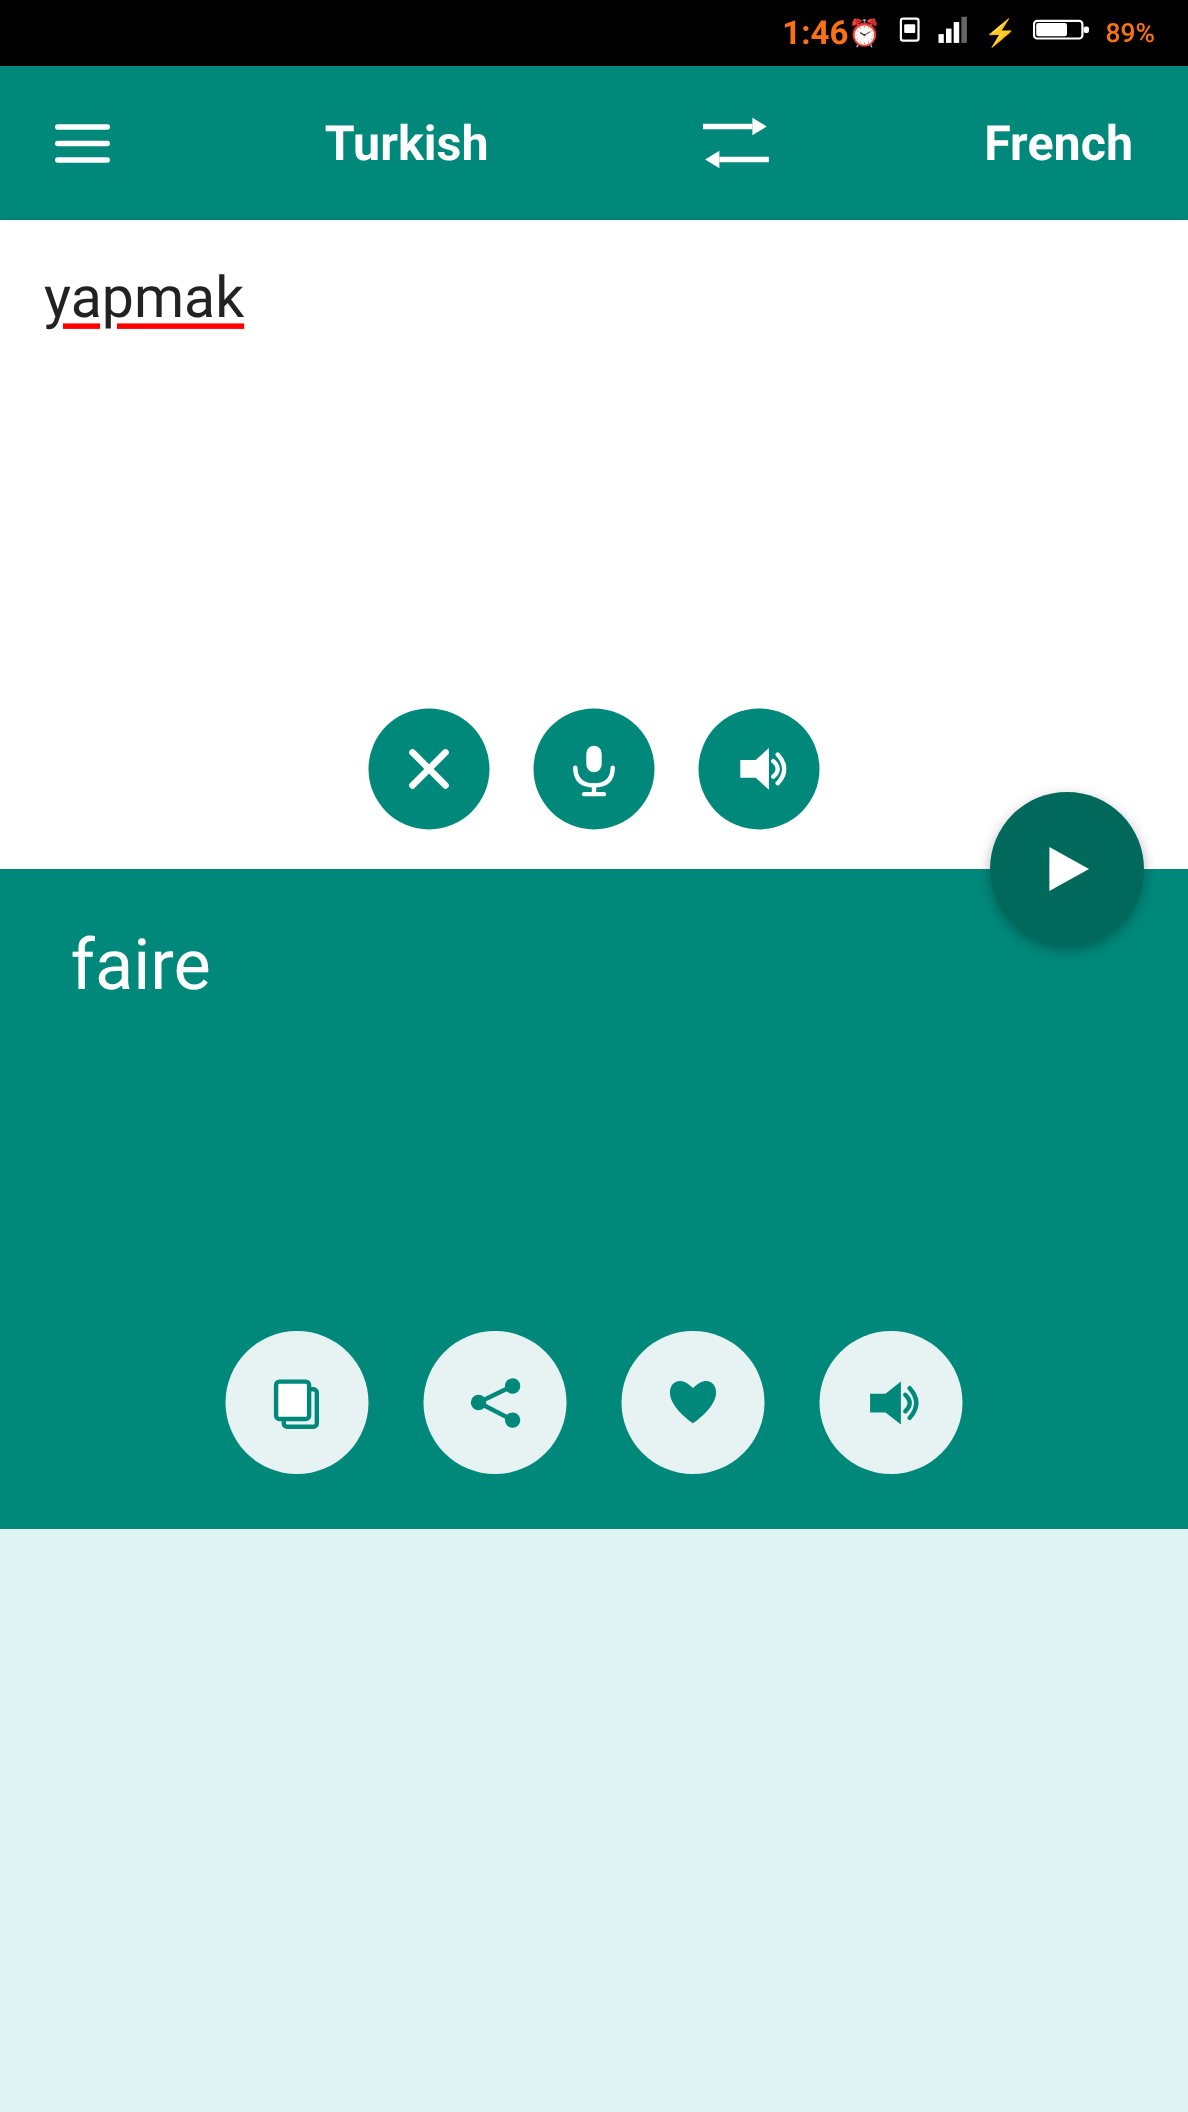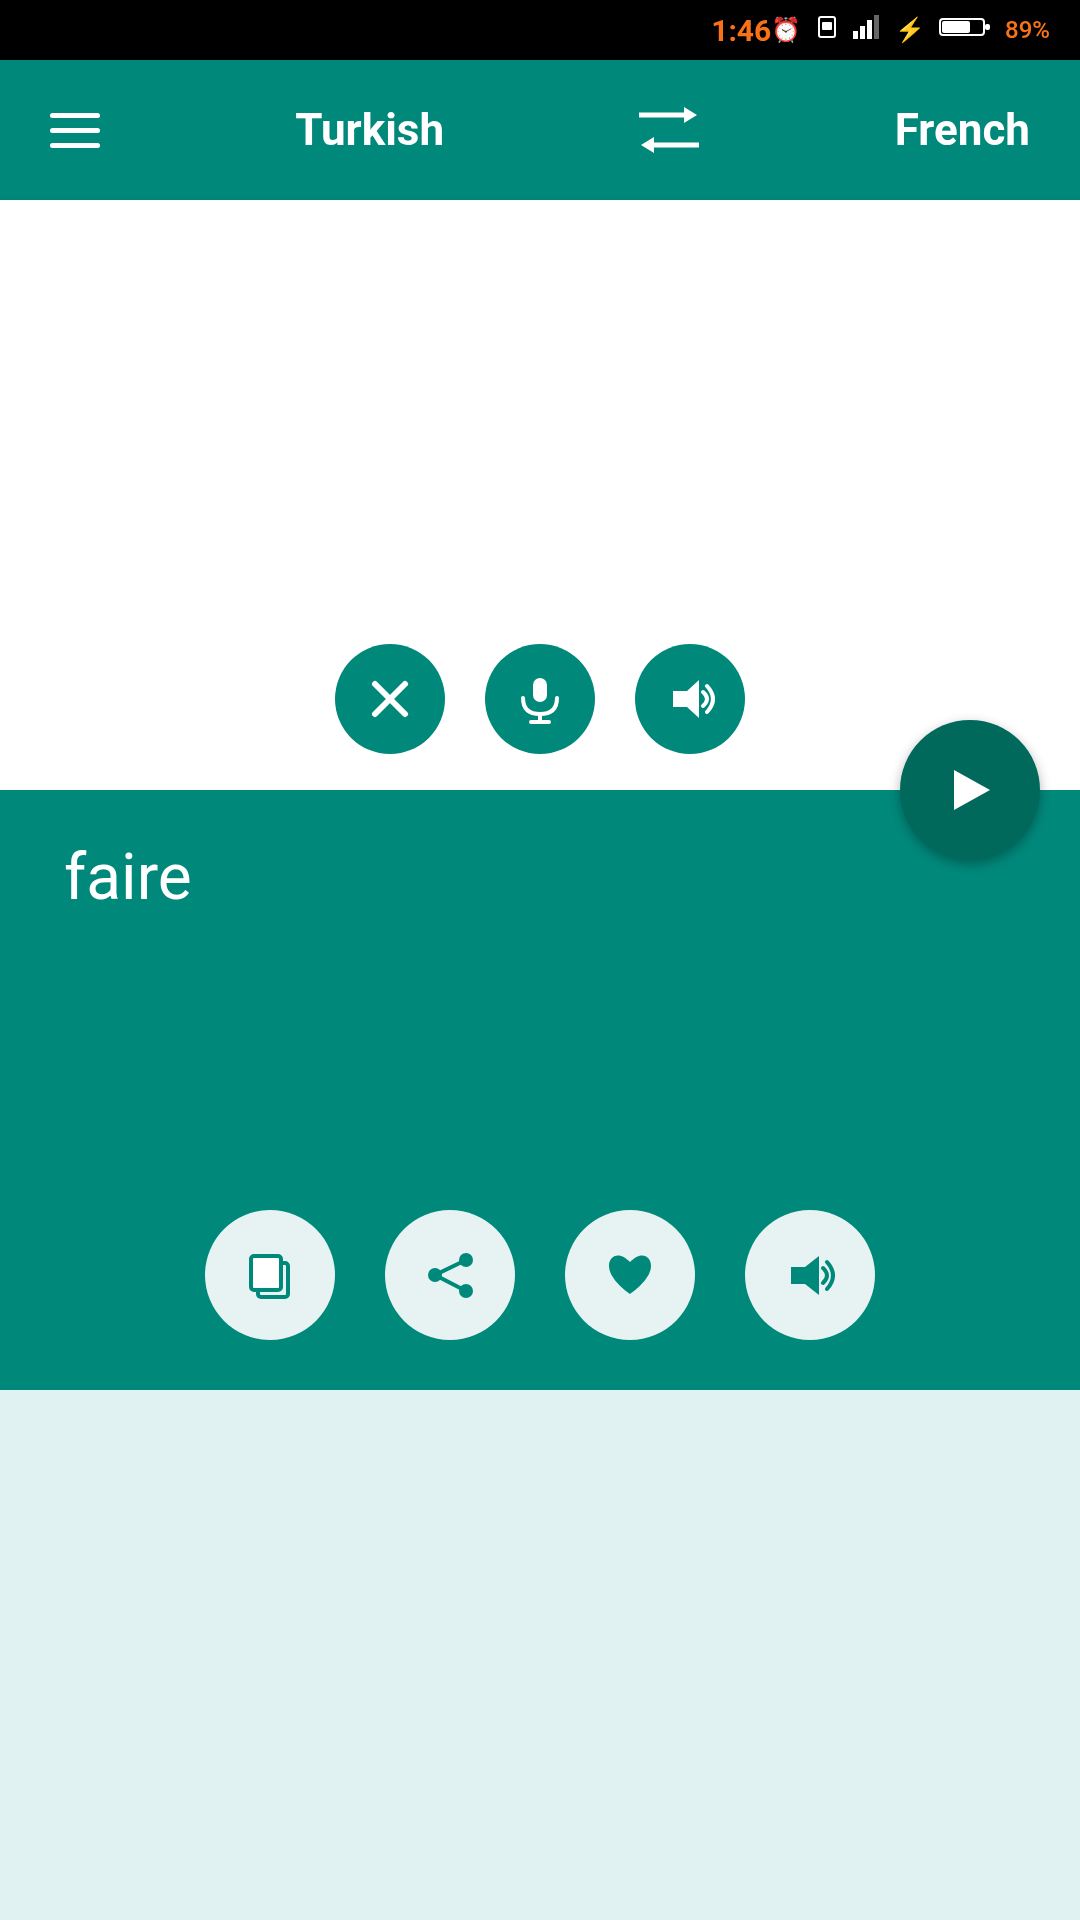--- a/index.html
+++ b/index.html
@@ -241,20 +241,21 @@
       <polygon points="45,2 58,10 45,18" fill="white"></polygon>
 
       <polyline points="60,40 15,40" stroke="white" stroke-width="5" fill="none"></polyline>
       <polygon points="15,32 2,40 15,48" fill="white"></polygon>
     </svg>
   </div>
   <span class="toolbar-lang">French</span>
 </div>
 
 <div class="input-panel">
+  <div class="input-text">yapmak</div>
 
   <div class="input-controls">
 
     <button class="round-btn" title="Clear">
       <svg width="50" height="50" viewBox="0 0 50 50" fill="none">
         <line x1="10" y1="10" x2="40" y2="40" stroke="white" stroke-width="6" stroke-linecap="round"></line>
         <line x1="40" y1="10" x2="10" y2="40" stroke="white" stroke-width="6" stroke-linecap="round"></line>
       </svg>
     </button>
 

